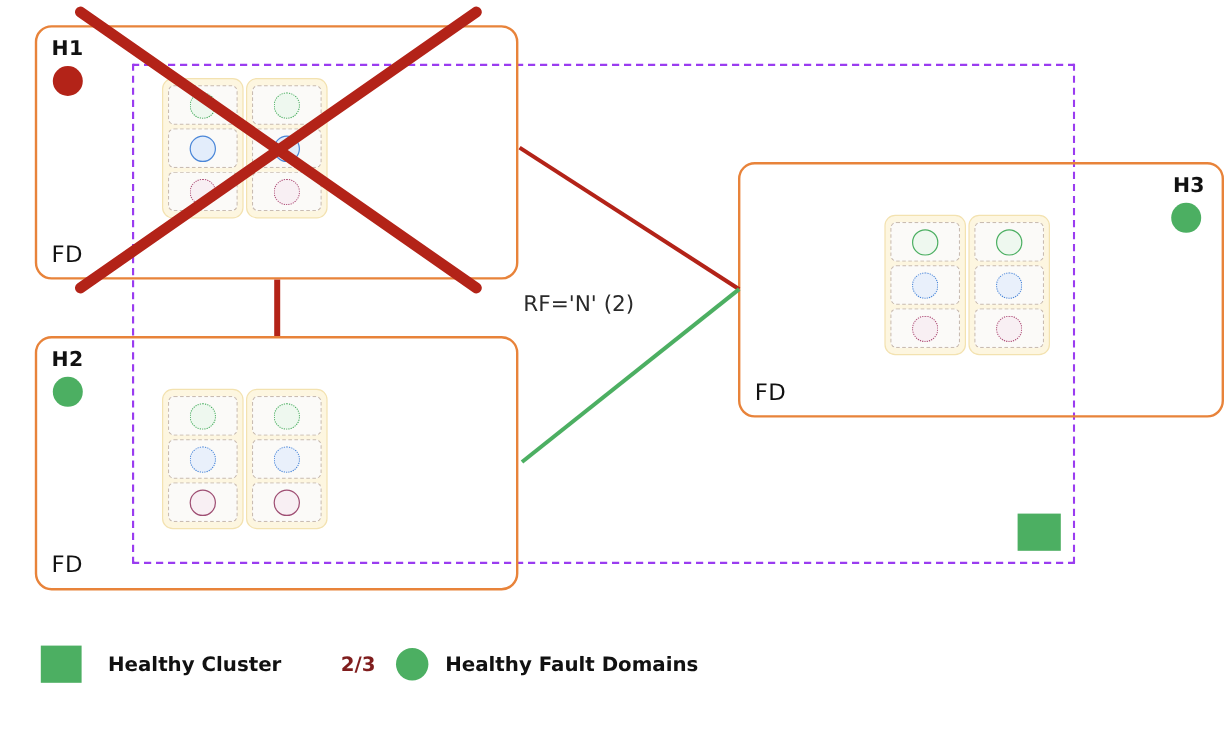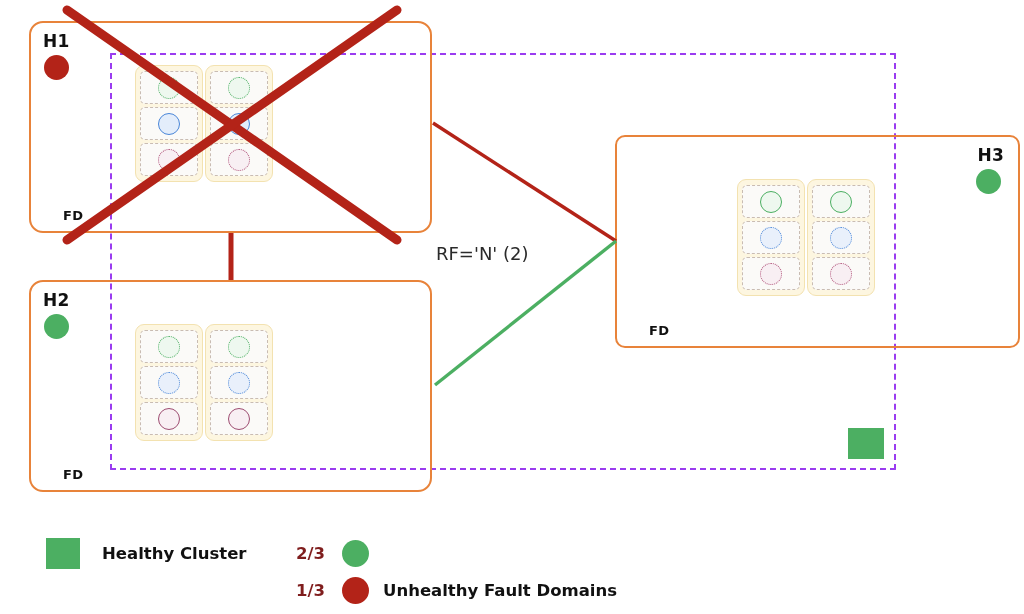--- a/index.html
+++ b/index.html
@@ -44,25 +44,24 @@
     letter-spacing: 0.2px;
   }
   .host-dot {
     position: absolute;
     width: 25px;
     height: 25px;
     border-radius: 50%;
   }
   .fd-label {
     position: absolute;
-    font-weight: bold;
-    font-size: 13px;
+    font-weight: normal;
+    font-size: 19px;
     color: #111111;
     letter-spacing: 0.3px;
-    margin-left: 20px;
   }
 
   
   .server-group {
     position: absolute;
     display: flex;
     gap: 2px;
     background: transparent;
   }
   .server-card {
@@ -130,21 +129,20 @@
     position: absolute;
     left: 0;
     top: 520px;
     width: 1024px;
     height: 94px;
   }
   .legend-row {
     position: absolute;
     display: flex;
     align-items: center;
-    margin-left: 12px;
   }
   .legend-swatch-square {
     width: 34px;
     height: 31px;
     background: #4caf62;
     margin-right: 22px;
   }
   .legend-swatch-circle {
     width: 27px;
     height: 27px;
@@ -228,21 +226,21 @@
         <div class="vnode-cell">
             <span class="vnode blue-dotted"></span>
           </div>
         <div class="vnode-cell">
             <span class="vnode pink-solid"></span>
           </div>
       </div>
     </div>
   </div>
 
-  <div class="host-box" style="left:603px; top:135px; width:405px; height:213px;border-radius:10px;">
+  <div class="host-box" style="left:603px; top:135px; width:405px; height:213px;">
     <div class="host-label" style="right:14px; top:8px;">H3</div>
     <div class="host-dot" style="right:17px; top:32px; background:#4caf62;"></div>
     <div class="fd-label" style="left:12px; bottom:8px;">FD</div>
 
     <div class="server-group" style="left:120px; top:42px;">
       <div class="server-card">
         <div class="vnode-cell">
             <span class="vnode green-solid"></span>
           </div>
         <div class="vnode-cell">
@@ -287,23 +285,19 @@
   <div class="legend">
 
     <div class="legend-row" style="left:22px; top:18px;">
       <span class="legend-swatch-square"></span>
       <span class="legend-text">Healthy Cluster</span>
     </div>
 
     <div class="legend-row" style="left:272px; top:20px;">
       <span class="legend-frac">2/3</span>
       <span class="legend-swatch-circle" style="background:#4caf62;"></span>
-    </div>
-
-    <div class="legend-row" style="left:272px; top:57px;">
-      <span class="legend-frac">1/3</span>
-      <span class="legend-swatch-circle" style="background:#b32318;"></span>
-      <span class="legend-text">Unhealthy Fault Domains</span>
-    </div>
+      <span class="legend-text">Healthy Fault Domains</span>
+    </div>
+
 
   </div>
 
 </div>
 
 </body></html>

